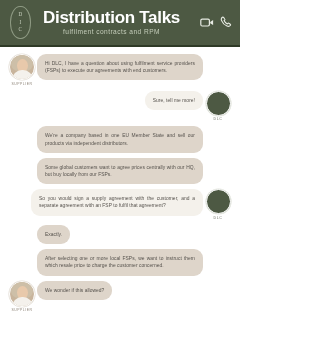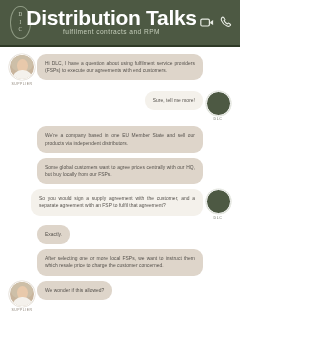--- a/index.html
+++ b/index.html
@@ -44,21 +44,21 @@
     color: #c9d1c0;
     letter-spacing: .3px;
     font-family: "Liberation Serif", serif;
   }
   .header-titles {
     flex: 1 1 auto;
     text-align: center;
     margin-left: -14px;
   }
   .app-title {
-    font-size: 21px;
+    font-size: 17px;
     font-weight: bold;
     color: #ffffff;
     letter-spacing: -0.3px;
     line-height: 17px;
     white-space: nowrap;
   }
   .app-subtitle {
     font-size: 6.6px;
     color: #c4cdba;
     letter-spacing: .45px;

